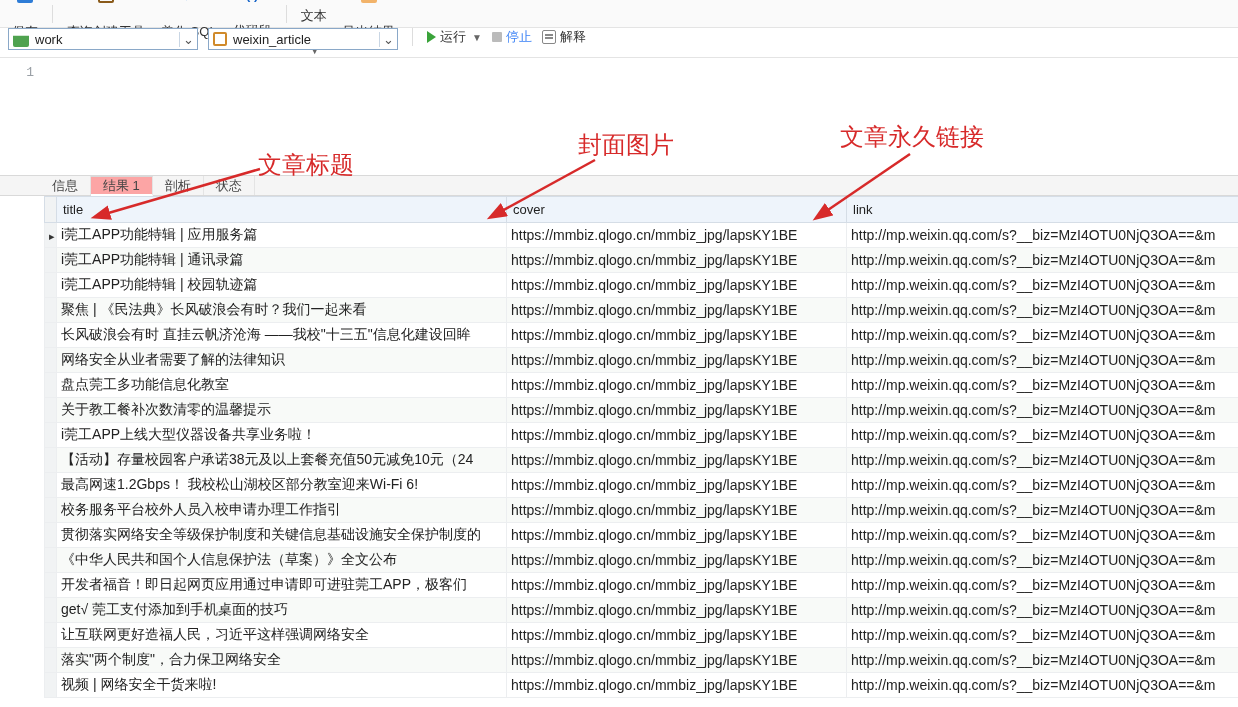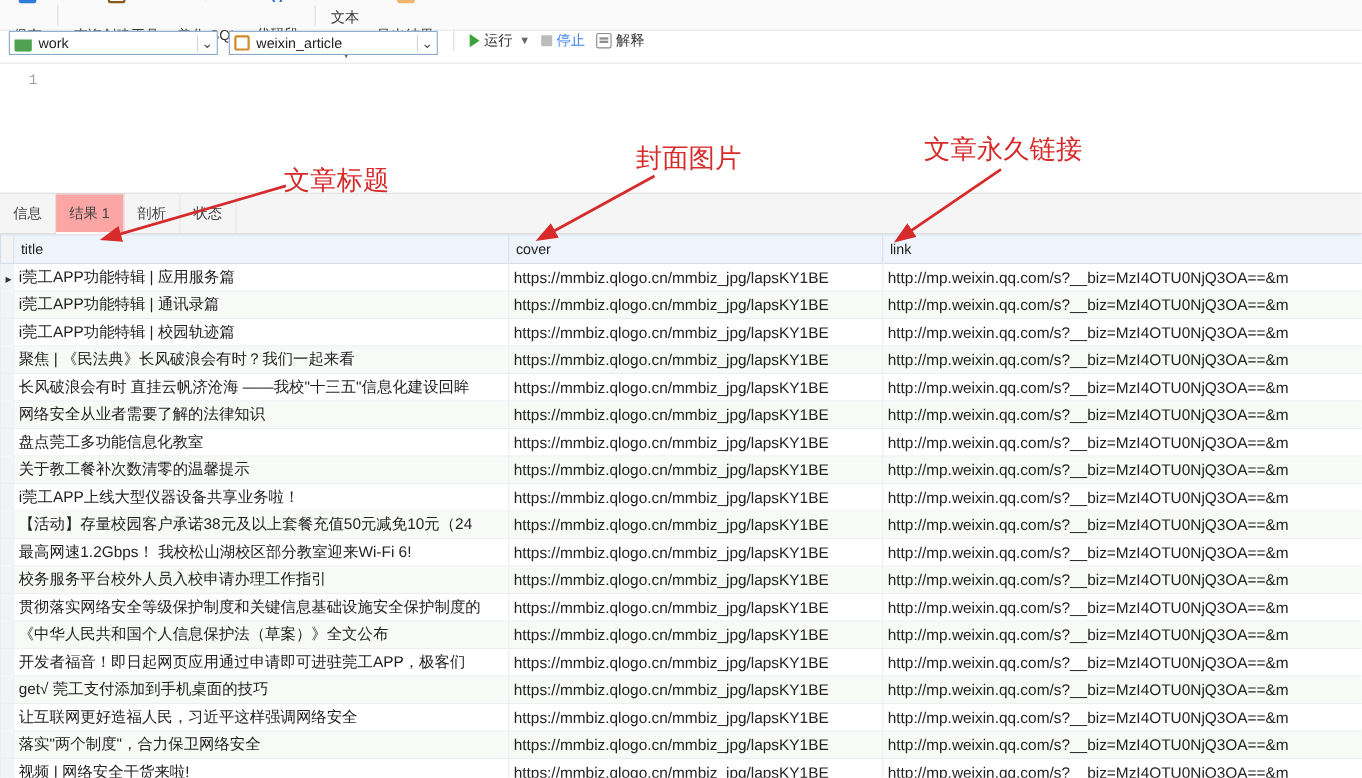--- a/index.html
+++ b/index.html
@@ -48,26 +48,26 @@
 
   .editor { position:relative; height:117px; background:#fff; font-family: Consolas,"Courier New",monospace; font-size:15px; line-height:22px; }
   .gutter { position:absolute; left:0; top:0; width:42px; color:#9aa0a6; text-align:right; padding:4px 8px 0 0; font-size:13px;}
   .code-area { margin-left:50px; padding-top:4px; white-space:pre; }
   .kw { color:#1060c9; }
   .id { color:#222; }
 
   .annot { position:absolute; color:#d72a2a; font-size:24px; pointer-events:none; z-index:5;}
   .arrow { position:absolute; pointer-events:none; z-index:4; }
 
-  .tabstrip { height:38px; border-top:1px solid #d9d9d9; border-bottom:1px solid #d9d9d9; display:flex; align-items:stretch; background:#f5f5f5;}
+  .tabstrip { height:21px; border-top:1px solid #d9d9d9; border-bottom:1px solid #d9d9d9; display:flex; align-items:stretch; background:#f5f5f5;padding-left:40px;}
   .tab { padding:3px 12px; font-size:13px; color:#444; border-right:1px solid #e4e4e4; display:flex;align-items:center; cursor:pointer;}
   .tab.active { background:#fca5a5; border-bottom:2px solid #fff; margin-bottom:-1px; border-top:1px solid #d9d9d9;}
   .tabstrip .pad { flex:1; }
 
-  .grid-wrap { overflow:hidden; height:calc(707px - 28px - 30px - 117px - 26px); }
+  .grid-wrap { overflow:hidden; height:calc(707px - 28px - 30px - 117px - 26px);margin-left:44px; }
   table.grid { border-collapse:collapse; width:1245px; table-layout:fixed;}
   table.grid th { text-align:left; font-weight:normal; color:#222; background:#eef4fb; border:1px solid #d5dde6; height:26px; padding:2px 6px; overflow:hidden; white-space:nowrap;}
   table.grid td { border:1px solid #eceef0; height:25px; padding:1px 4px; overflow:hidden; white-space:nowrap; text-overflow:clip; font-size:14px; color:#222;}
   table.grid tr:nth-child(even) td { background:#f8faf8; }
   table.grid tr:nth-child(odd) td { background:#ffffff; }
   .rowhead { width:12px; background:#f1f3f4 !important; border-right:1px solid #d5dde6; }
   .curr-row td:first-child::before { content:"▸"; font-size:11px; color:#333; display:inline-block;}
   col.c0{width:12px;} col.c1{width:450px;} col.c2{width:340px;} col.c3{width:443px;}
 </style>
 </head>

